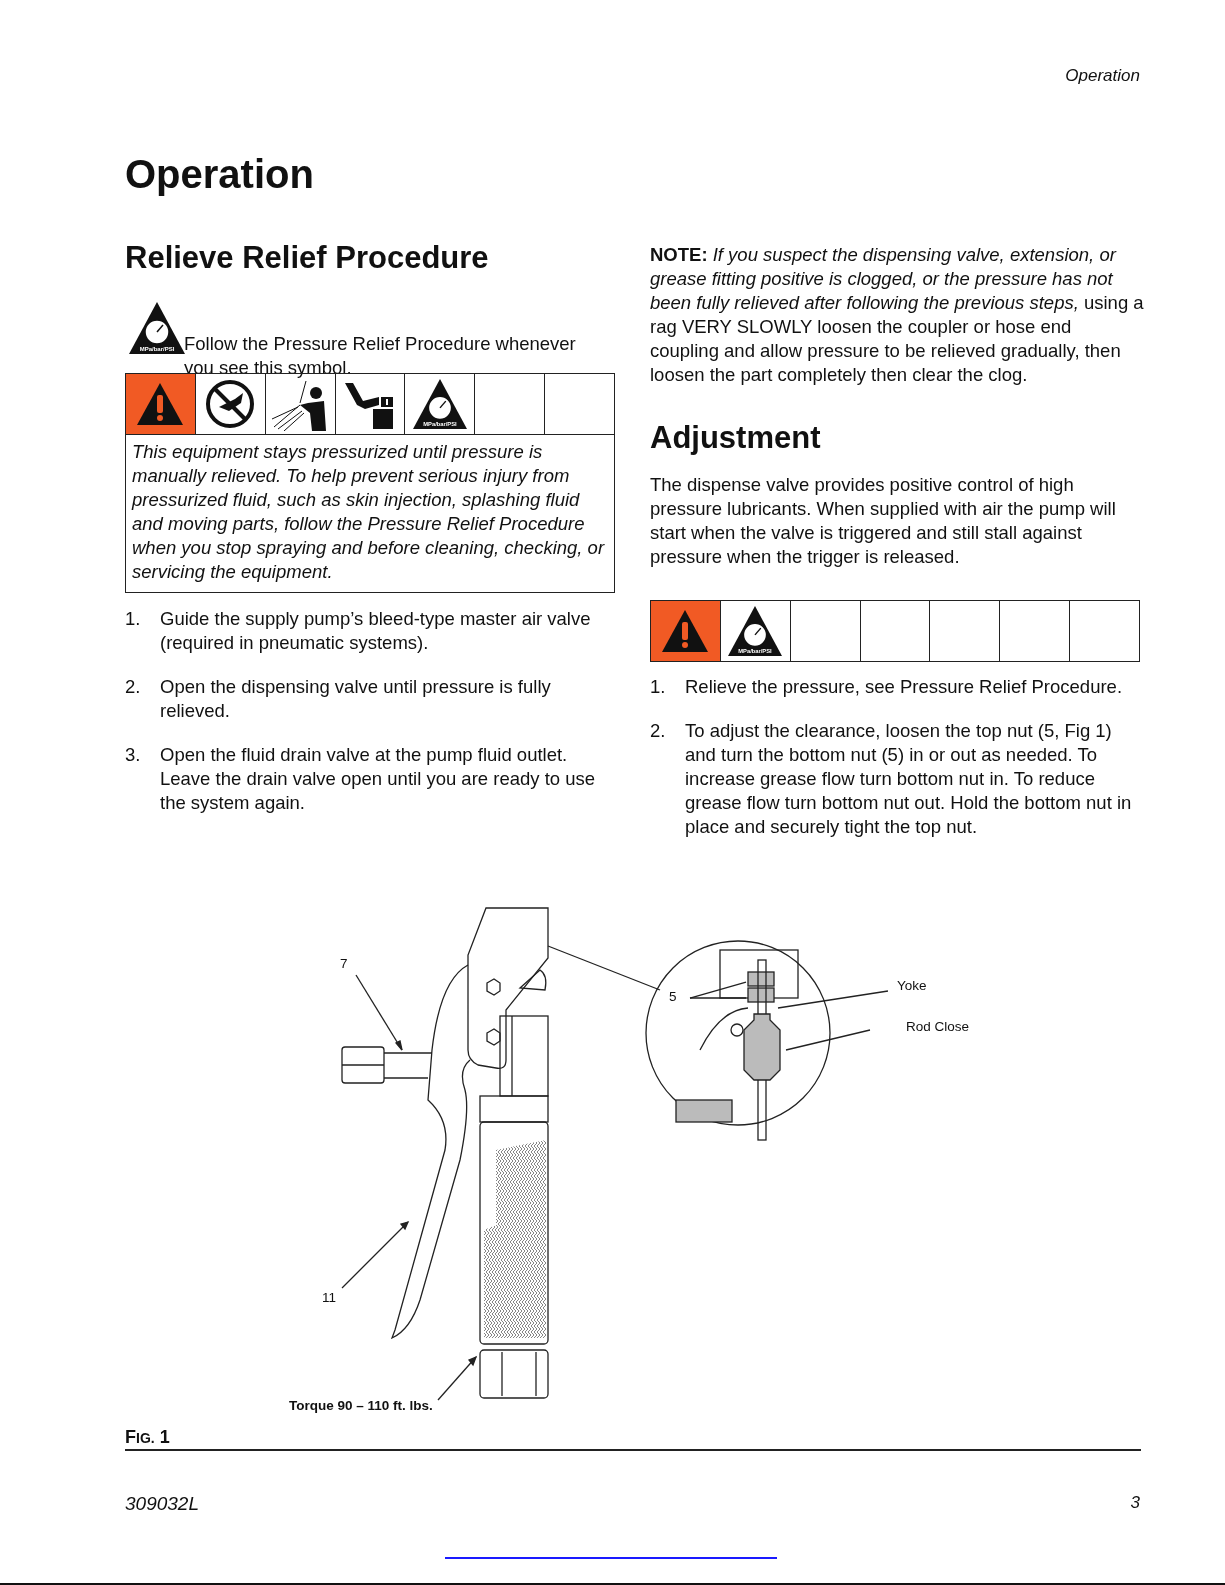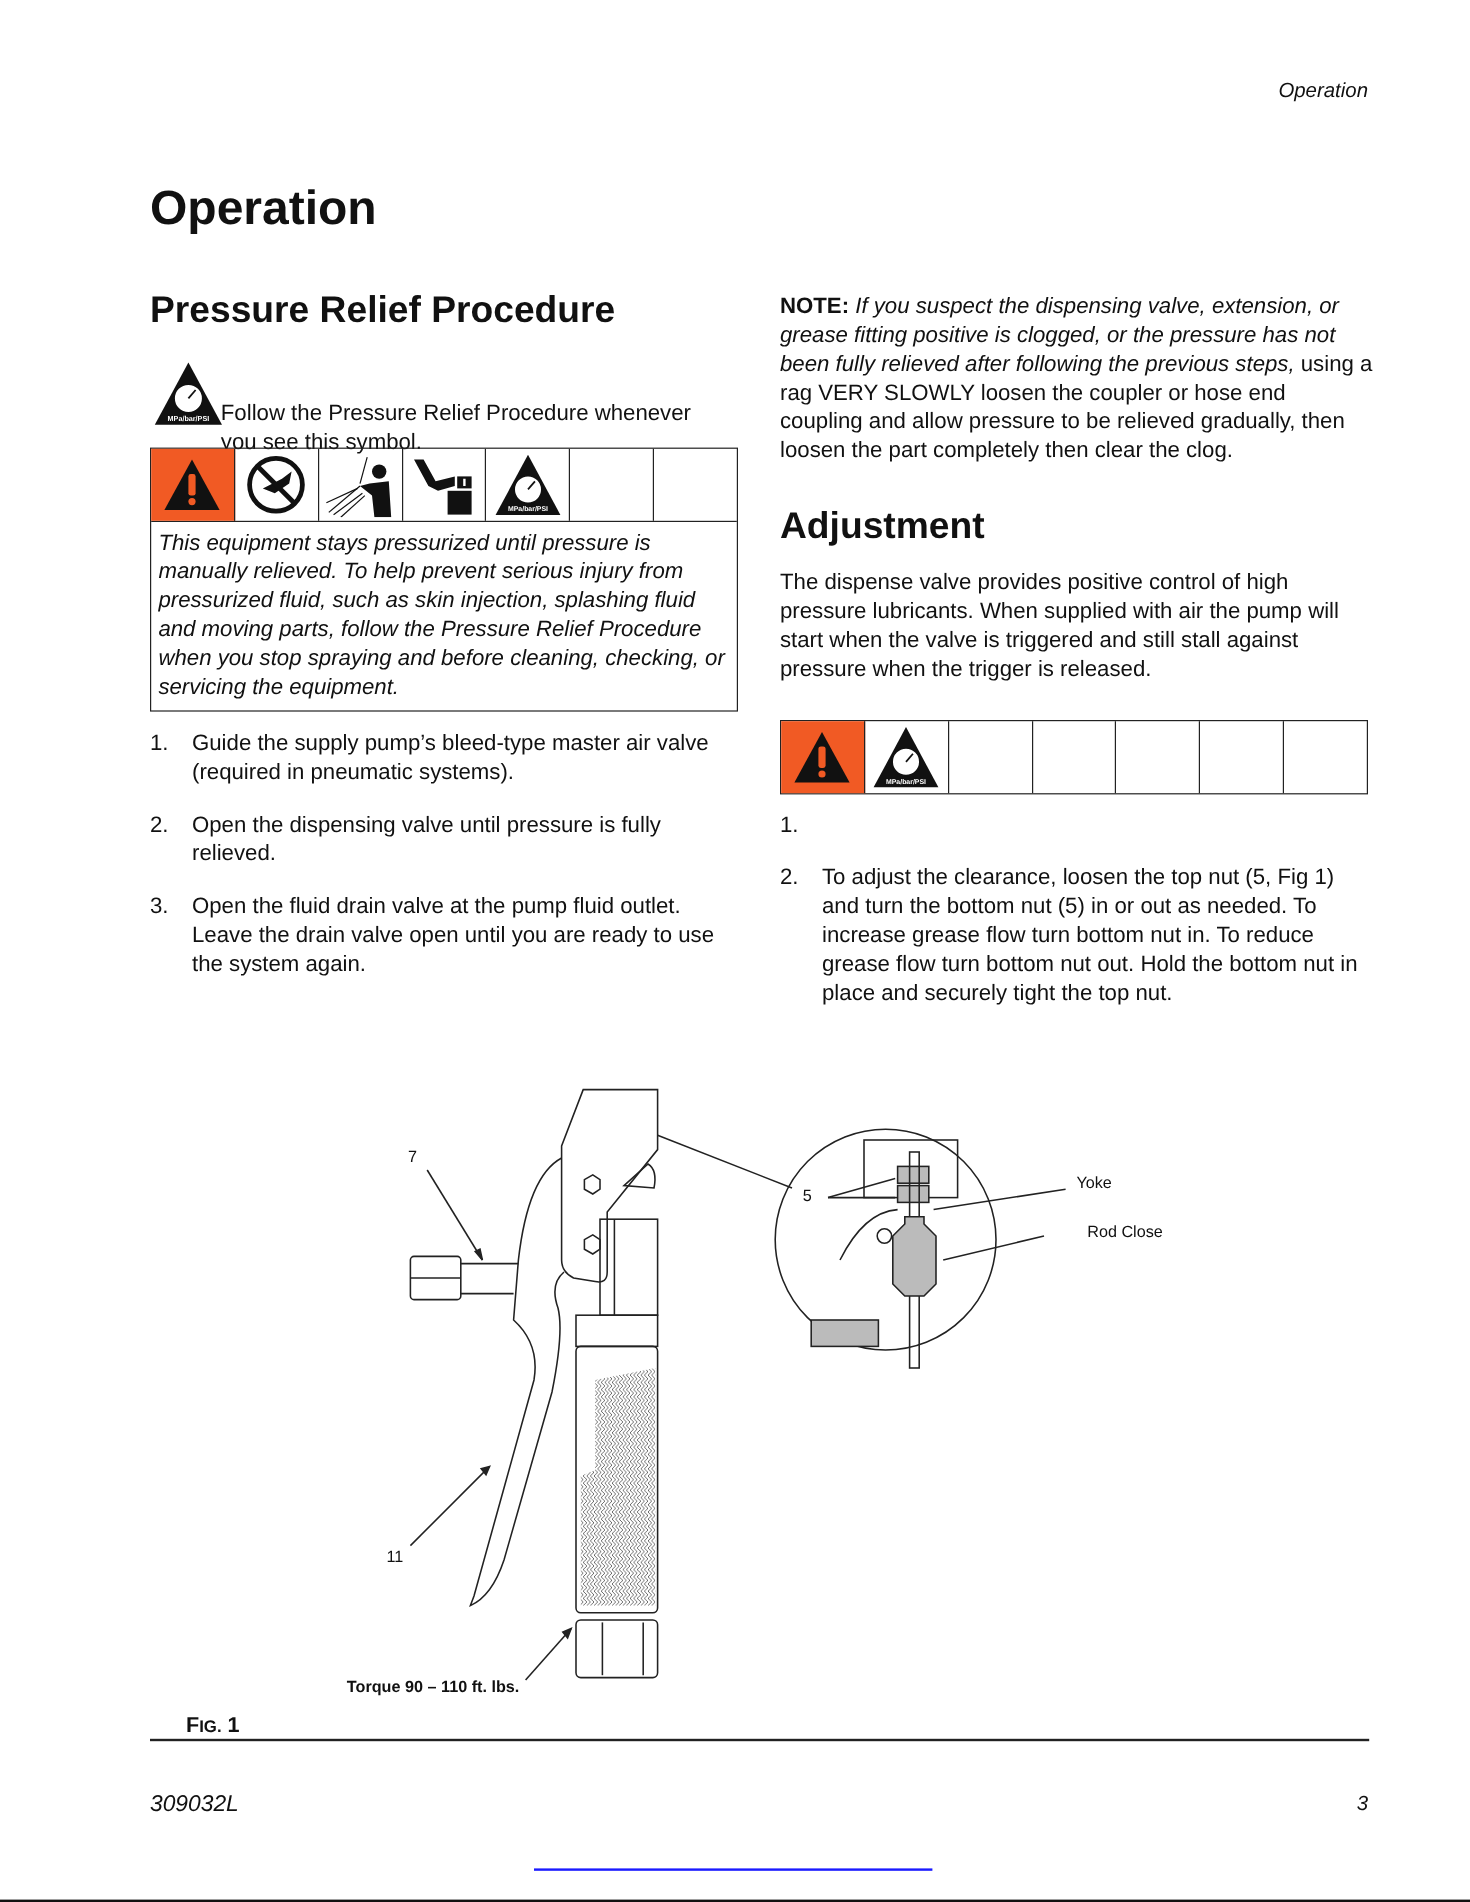--- a/index.html
+++ b/index.html
@@ -8,30 +8,30 @@
   .running-head{top:66px;right:85px;font-size:17px;font-style:italic;}
   .h1{left:125px;top:152px;font-size:40px;font-weight:bold;margin:0;}
   .h2{font-size:31px;font-weight:bold;margin:0;}
   .body{font-size:18.5px;line-height:24px;}
   .warn-cell{width:69px;height:60px;border-right:1px solid #222;display:flex;align-items:center;justify-content:center;}
   .warn-cell:last-child{border-right:none;}
   .warn-cell.orange{background:#f15a24;}
   .step{display:flex;font-size:18.5px;line-height:24px;}
   .step .num{width:35px;flex:none;}
   .fig-label{font-size:13.5px;}
-  .figcap{font-weight:bold;font-size:18px;margin-left:30px;}
+  .figcap{font-weight:bold;font-size:18px;}
   .figcap .sm{font-size:14px;}
 </style>
 </head>
 <body>
 
 <div class="abs running-head">Operation</div>
 <h1 class="abs h1">Operation</h1>
 
-<h2 class="abs h2" style="left:125px;top:240px;">Pressure Relief Procedure</h2>
+<h2 class="abs h2" style="left:125px;top:240px;">Relieve Relief Procedure</h2>
 
 <div class="abs" style="left:127px;top:300px;width:60px;height:56px;">
   <svg width="60" height="56" viewBox="0 0 60 56">
     <polygon points="30,2 58,54 2,54" fill="#111"></polygon>
     <circle cx="30" cy="32" r="12" fill="#fff" stroke="#111" stroke-width="1.5"></circle>
     <line x1="30" y1="32" x2="36" y2="25" stroke="#111" stroke-width="1.5"></line>
     <text x="30" y="51" font-size="6" fill="#fff" text-anchor="middle" font-family="Liberation Sans" font-weight="bold">MPa/bar/PSI</text>
   </svg>
 </div>
 <div class="abs body" style="left:184px;top:292px;width:420px;margin-top:40px;">Follow the Pressure Relief Procedure whenever you see this symbol.</div>
@@ -130,20 +130,21 @@
   <div class="warn-cell"></div>
   <div class="warn-cell"></div>
   <div class="warn-cell"></div>
   <div class="warn-cell"></div>
   <div class="warn-cell" style="border-right:none;"></div>
 </div>
 
 <div class="abs" style="left:650px;top:675px;width:495px;">
   <div class="step" style="margin-bottom:20px;">
       <span class="num">1.</span>
+      <span>Relieve the pressure, see Pressure Relief Procedure.</span>
     </div>
   <div class="step">
       <span class="num">2.</span>
       <span>To adjust the clearance, loosen the top nut (5, Fig 1) and turn the bottom nut (5) in or out as needed. To increase grease flow turn bottom nut in. To reduce grease flow turn bottom nut out. Hold the bottom nut in place and securely tight the top nut.</span>
     </div>
 </div>
 
 <div class="abs" style="left:280px;top:900px;width:720px;height:520px;">
   <svg width="720" height="520" viewBox="280 900 720 520" fill="none" stroke="#222" stroke-width="1.3">
 

